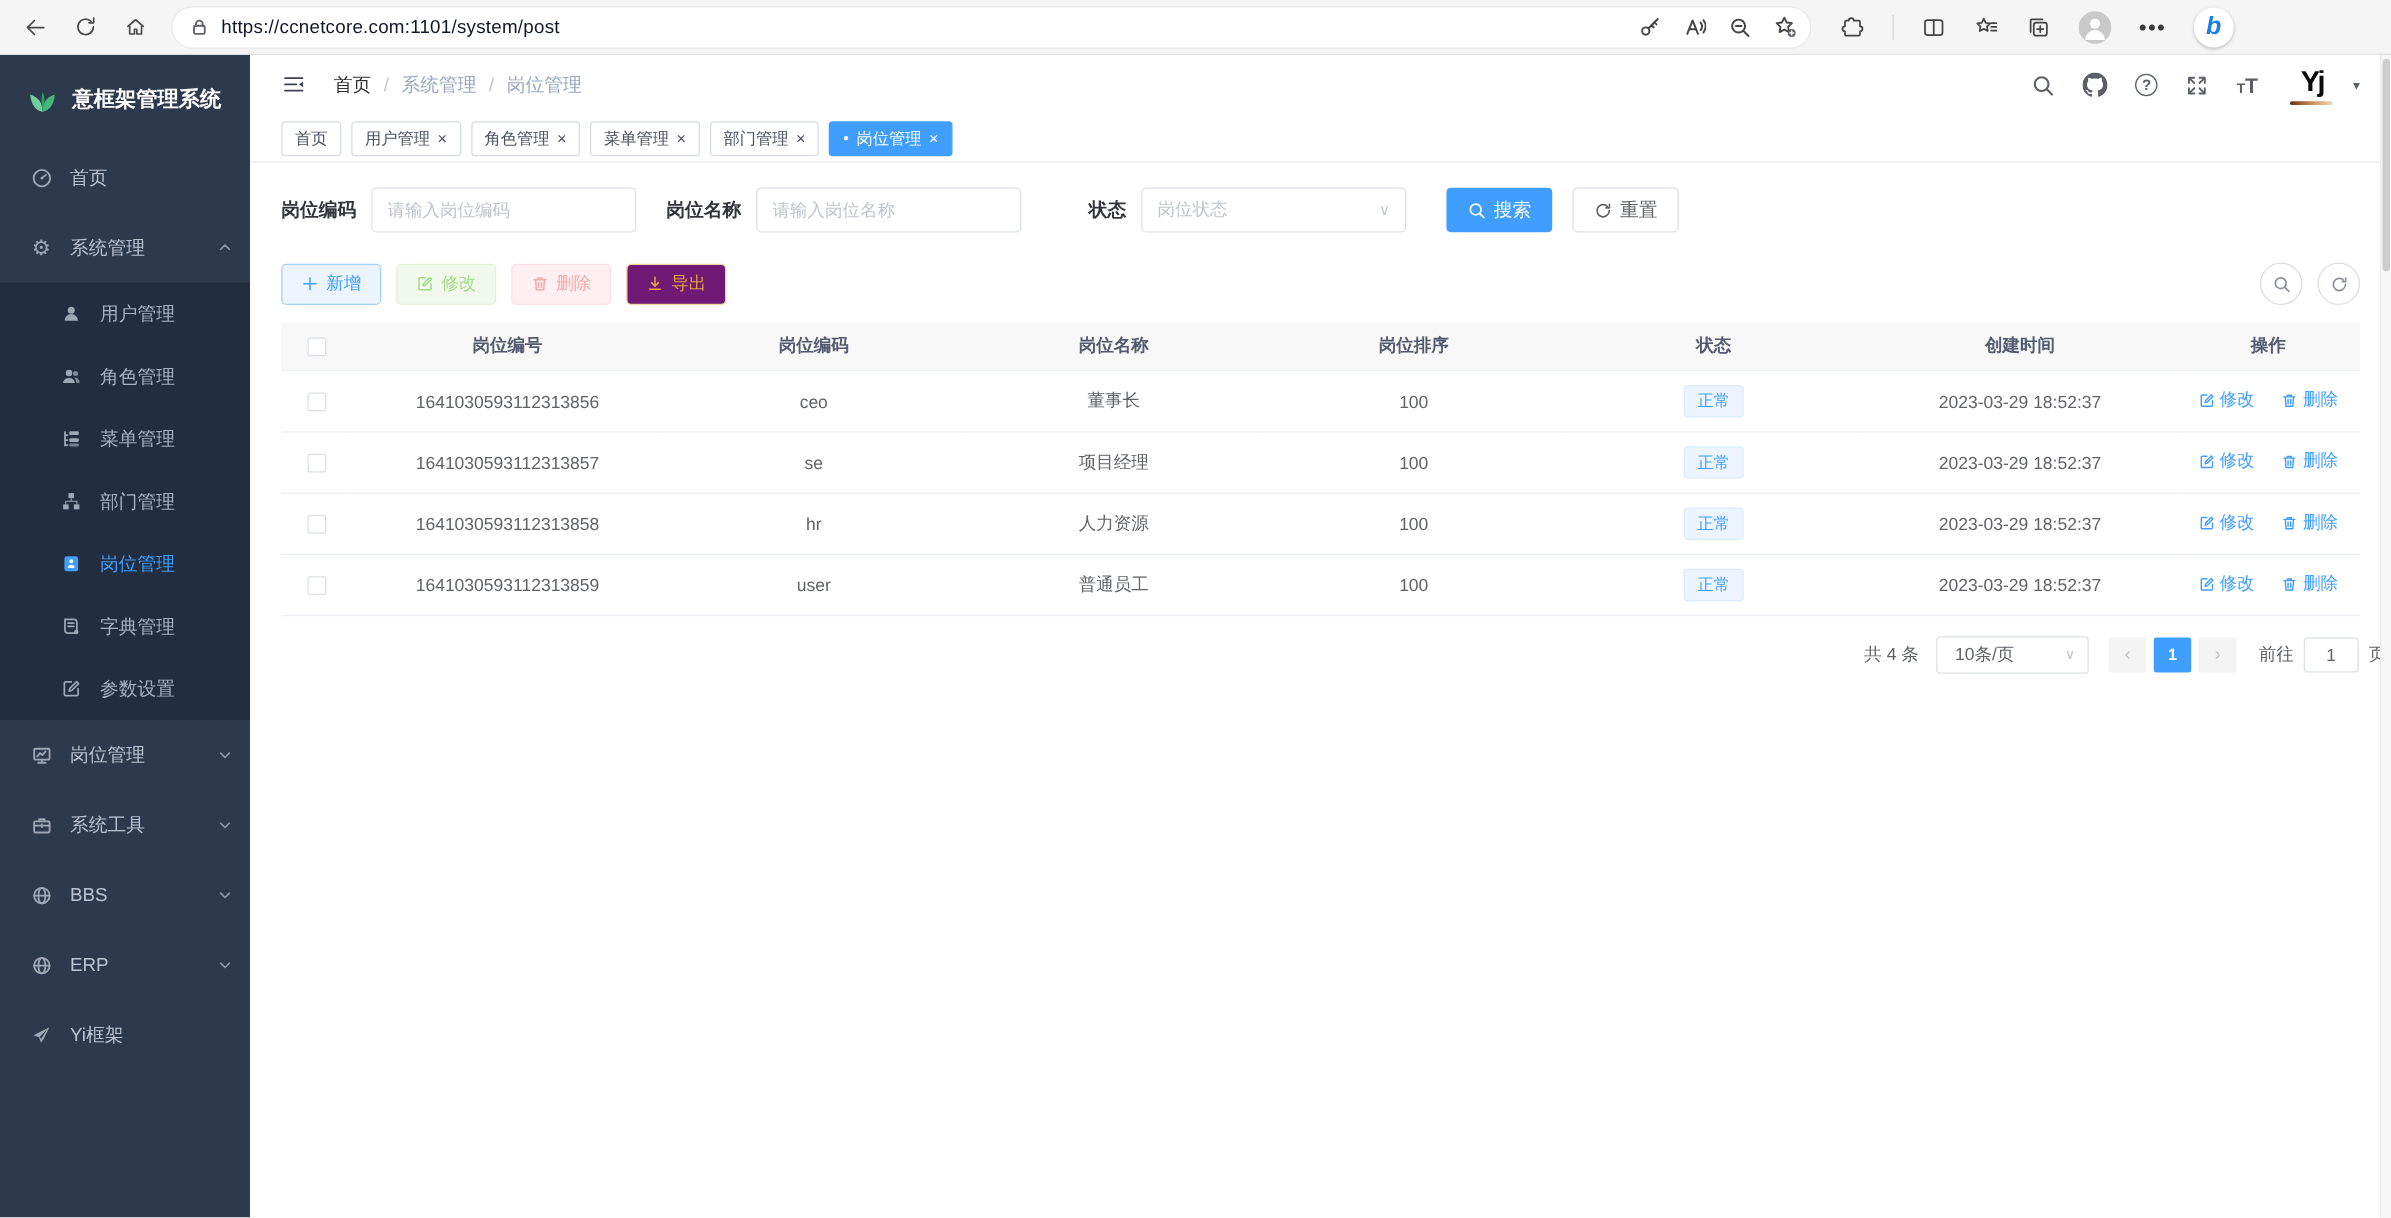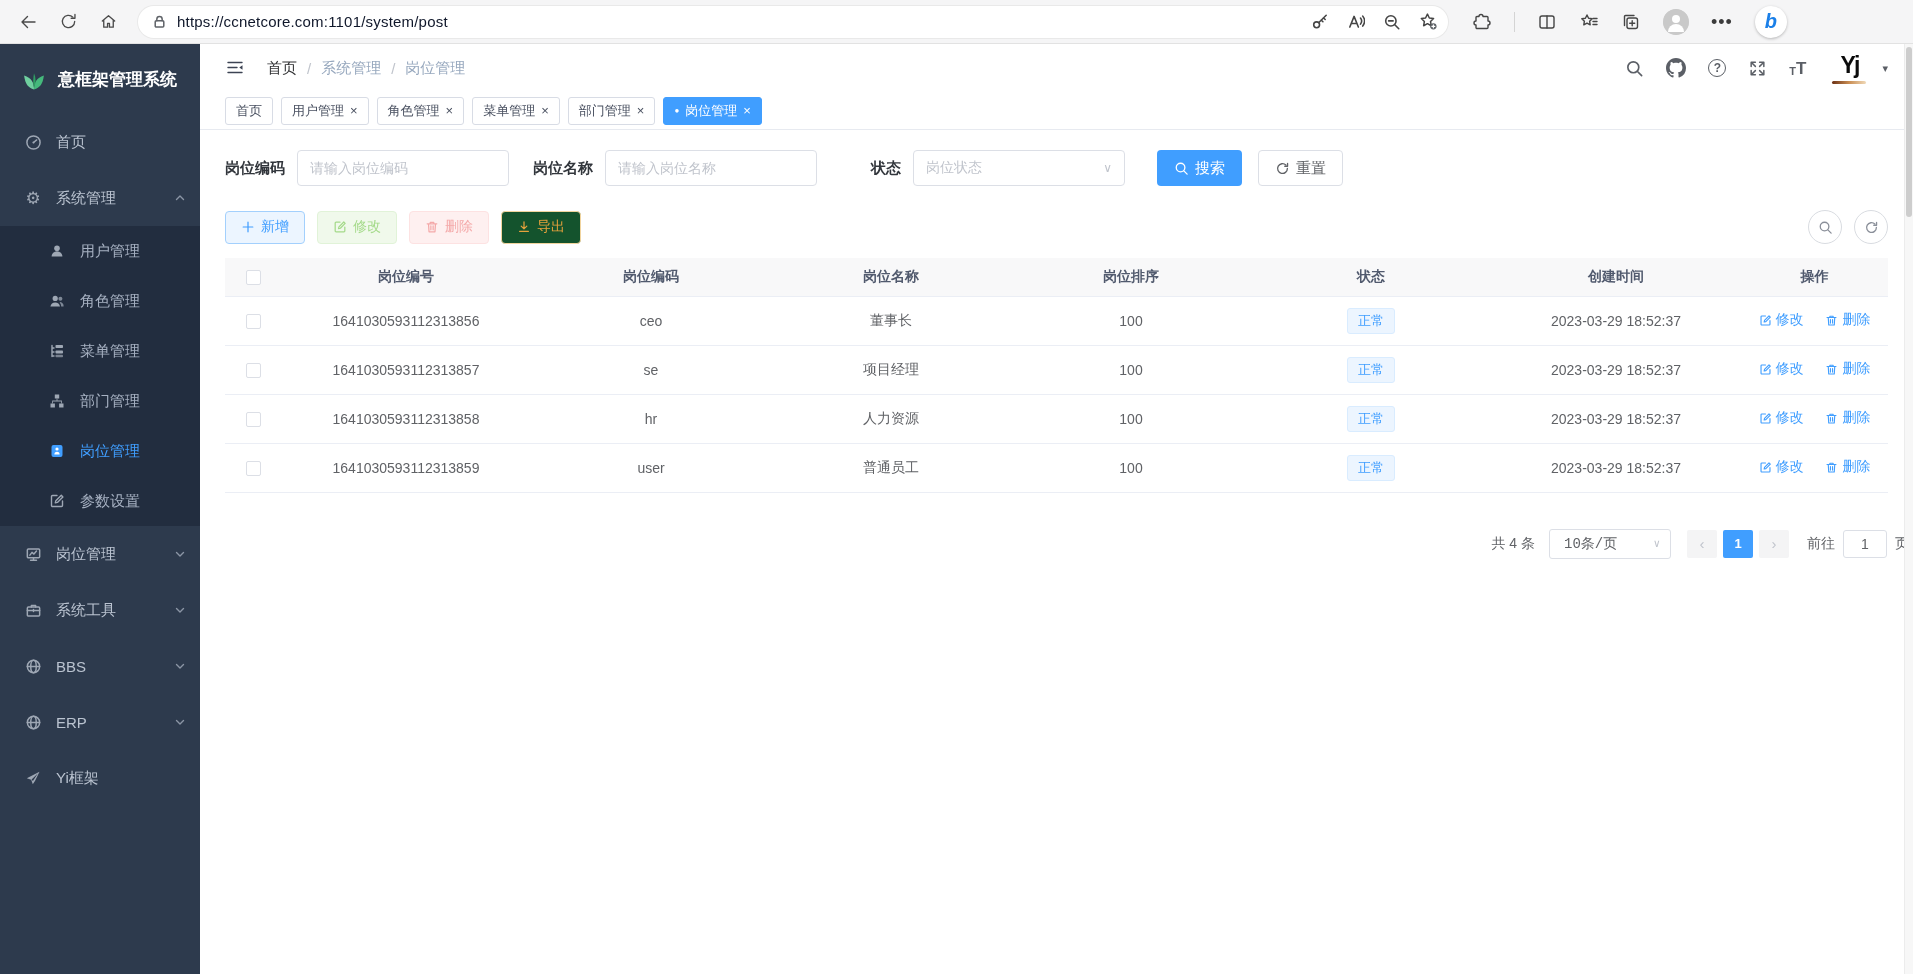--- a/index.html
+++ b/index.html
@@ -87,43 +87,43 @@
   .btn-search { background:#409eff; color:#fff; margin-left:32px; }
   .btn-reset { background:#fff; color:#606266; border-color:#dcdfe6; margin-left:16px; }
 
   
   .toolbar-row { display:flex; align-items:center; padding:24px 25px 0; gap:12px; }
   .tbtn { display:inline-flex; align-items:center; gap:6px; height:33px; padding:0 15px;
     border-radius:4px; font-size:14px; border:1px solid transparent; cursor:pointer; font-family:inherit; }
   .tbtn-add { background:#ecf5ff; border-color:#a3d0fd; color:#409eff; }
   .tbtn-edit { background:#f0f9eb; border-color:#e1f3d8; color:#a4da89; }
   .tbtn-del { background:#fef0f0; border-color:#fde2e2; color:#f4a9a9; }
-  .tbtn-exp { background:#14532d; border-color:#f1d49e; color:#e6a23c; }
+  .tbtn-exp { background:#701a75; border-color:#f1d49e; color:#e6a23c; }
   .toolbar-right { margin-left:auto; display:flex; gap:12px; }
   .mini-circle { width:34px; height:34px; border-radius:50%; border:1px solid #d9dce1; background:#fff;
     display:flex; align-items:center; justify-content:center; color:#8a8f99; cursor:pointer; }
 
   
   table.data { width:calc(100% - 50px); margin:14px 25px 0; border-collapse:collapse; table-layout:fixed; }
   table.data th { height:38px; background:#f8f8f9; color:#515a6e; font-size:14px; font-weight:bold;
     text-align:center; border-bottom:1px solid #ebeef5; }
   table.data td { height:49px; text-align:center; color:#606266; font-size:14px;
     border-bottom:1px solid #ebeef5; }
   .cb { display:inline-block; width:15px; height:15px; border:1px solid #dcdfe6; border-radius:2px;
     background:#fff; cursor:pointer; vertical-align:middle; }
   .tag-normal { display:inline-block; padding:3px 10px; background:#ecf5ff; border:1px solid #d9ecff;
     color:#409eff; border-radius:3px; font-size:13px; }
   .op-link { display:inline-flex; align-items:center; gap:4px; color:#409eff; cursor:pointer; margin:0 9px; }
 
   
-  .pagination { display:flex; align-items:center; justify-content:flex-end; margin-top:36px;
+  .pagination { display:flex; align-items:center; justify-content:flex-end; margin-top:16px;
     padding-right:4px; font-size:14px; color:#606266; }
   .pg-total { margin-right:14px; }
   .pg-size { width:122px; height:30px; border:1px solid #dcdfe6; border-radius:3px; display:flex;
-    align-items:center; justify-content:space-between; padding:0 10px 0 14px; color:#606266; cursor:pointer;font-family:Liberation Mono, monospace; }
+    align-items:center; justify-content:space-between; padding:0 10px 0 14px; color:#606266; cursor:pointer; }
   .pg-arrow { width:30px; height:28px; background:#f4f4f5; color:#c0c4cc; border:none; border-radius:2px;
     display:flex; align-items:center; justify-content:center; font-size:15px; cursor:pointer; }
   .pg-prev { margin-left:16px; }
   .pg-cur { width:30px; height:28px; background:#409eff; color:#fff; border-radius:2px; margin:0 6px;
     display:flex; align-items:center; justify-content:center; font-size:13px; font-weight:bold; cursor:pointer; }
   .pg-goto { margin-left:18px; }
   .pg-input { width:44px; height:28px; border:1px solid #dcdfe6; border-radius:3px; text-align:center;
     font-size:14px; color:#606266; margin:0 8px; outline:none; font-family:inherit; }
 
   
@@ -312,20 +312,30 @@
         </div>
         <div class="mi active">
           <span class="ico">
             <svg width="16" height="16" viewBox="0 0 16 16">
                 <rect x="2.5" y="2" width="11" height="12" rx="2" fill="currentColor"></rect>
                 <circle cx="8" cy="6" r="1.6" fill="#fff"></circle>
                 <path d="M5.4 11.4a2.6 2.6 0 0 1 5.2 0z" fill="#fff"></path>
               </svg>
           </span>
           <span class="lbl">岗位管理</span>
+        </div>
+        <div class="mi">
+          <span class="ico">
+            <svg class="svg" width="16" height="16" viewBox="0 0 16 16">
+                <path d="M3 2.5h7.2a2.3 2.3 0 0 1 2.3 2.3v8.7H5.3A2.3 2.3 0 0 1 3 11.2z"></path>
+                <path d="M5.5 5.5h4.5M5.5 8h4.5"></path>
+                <circle cx="12" cy="12.6" r="1.8" fill="currentColor" stroke="none"></circle>
+              </svg>
+          </span>
+          <span class="lbl">字典管理</span>
         </div>
         <div class="mi">
           <span class="ico">
             <svg class="svg" width="16" height="16" viewBox="0 0 16 16">
                 <path d="M13.5 8v4.5a1 1 0 0 1-1 1h-9a1 1 0 0 1-1-1v-9a1 1 0 0 1 1-1H8"></path>
                 <path d="M6.8 7.8 12.3 2.3l1.6 1.6-5.5 5.5-2.1.5z"></path>
               </svg>
           </span>
           <span class="lbl">参数设置</span>
         </div>

